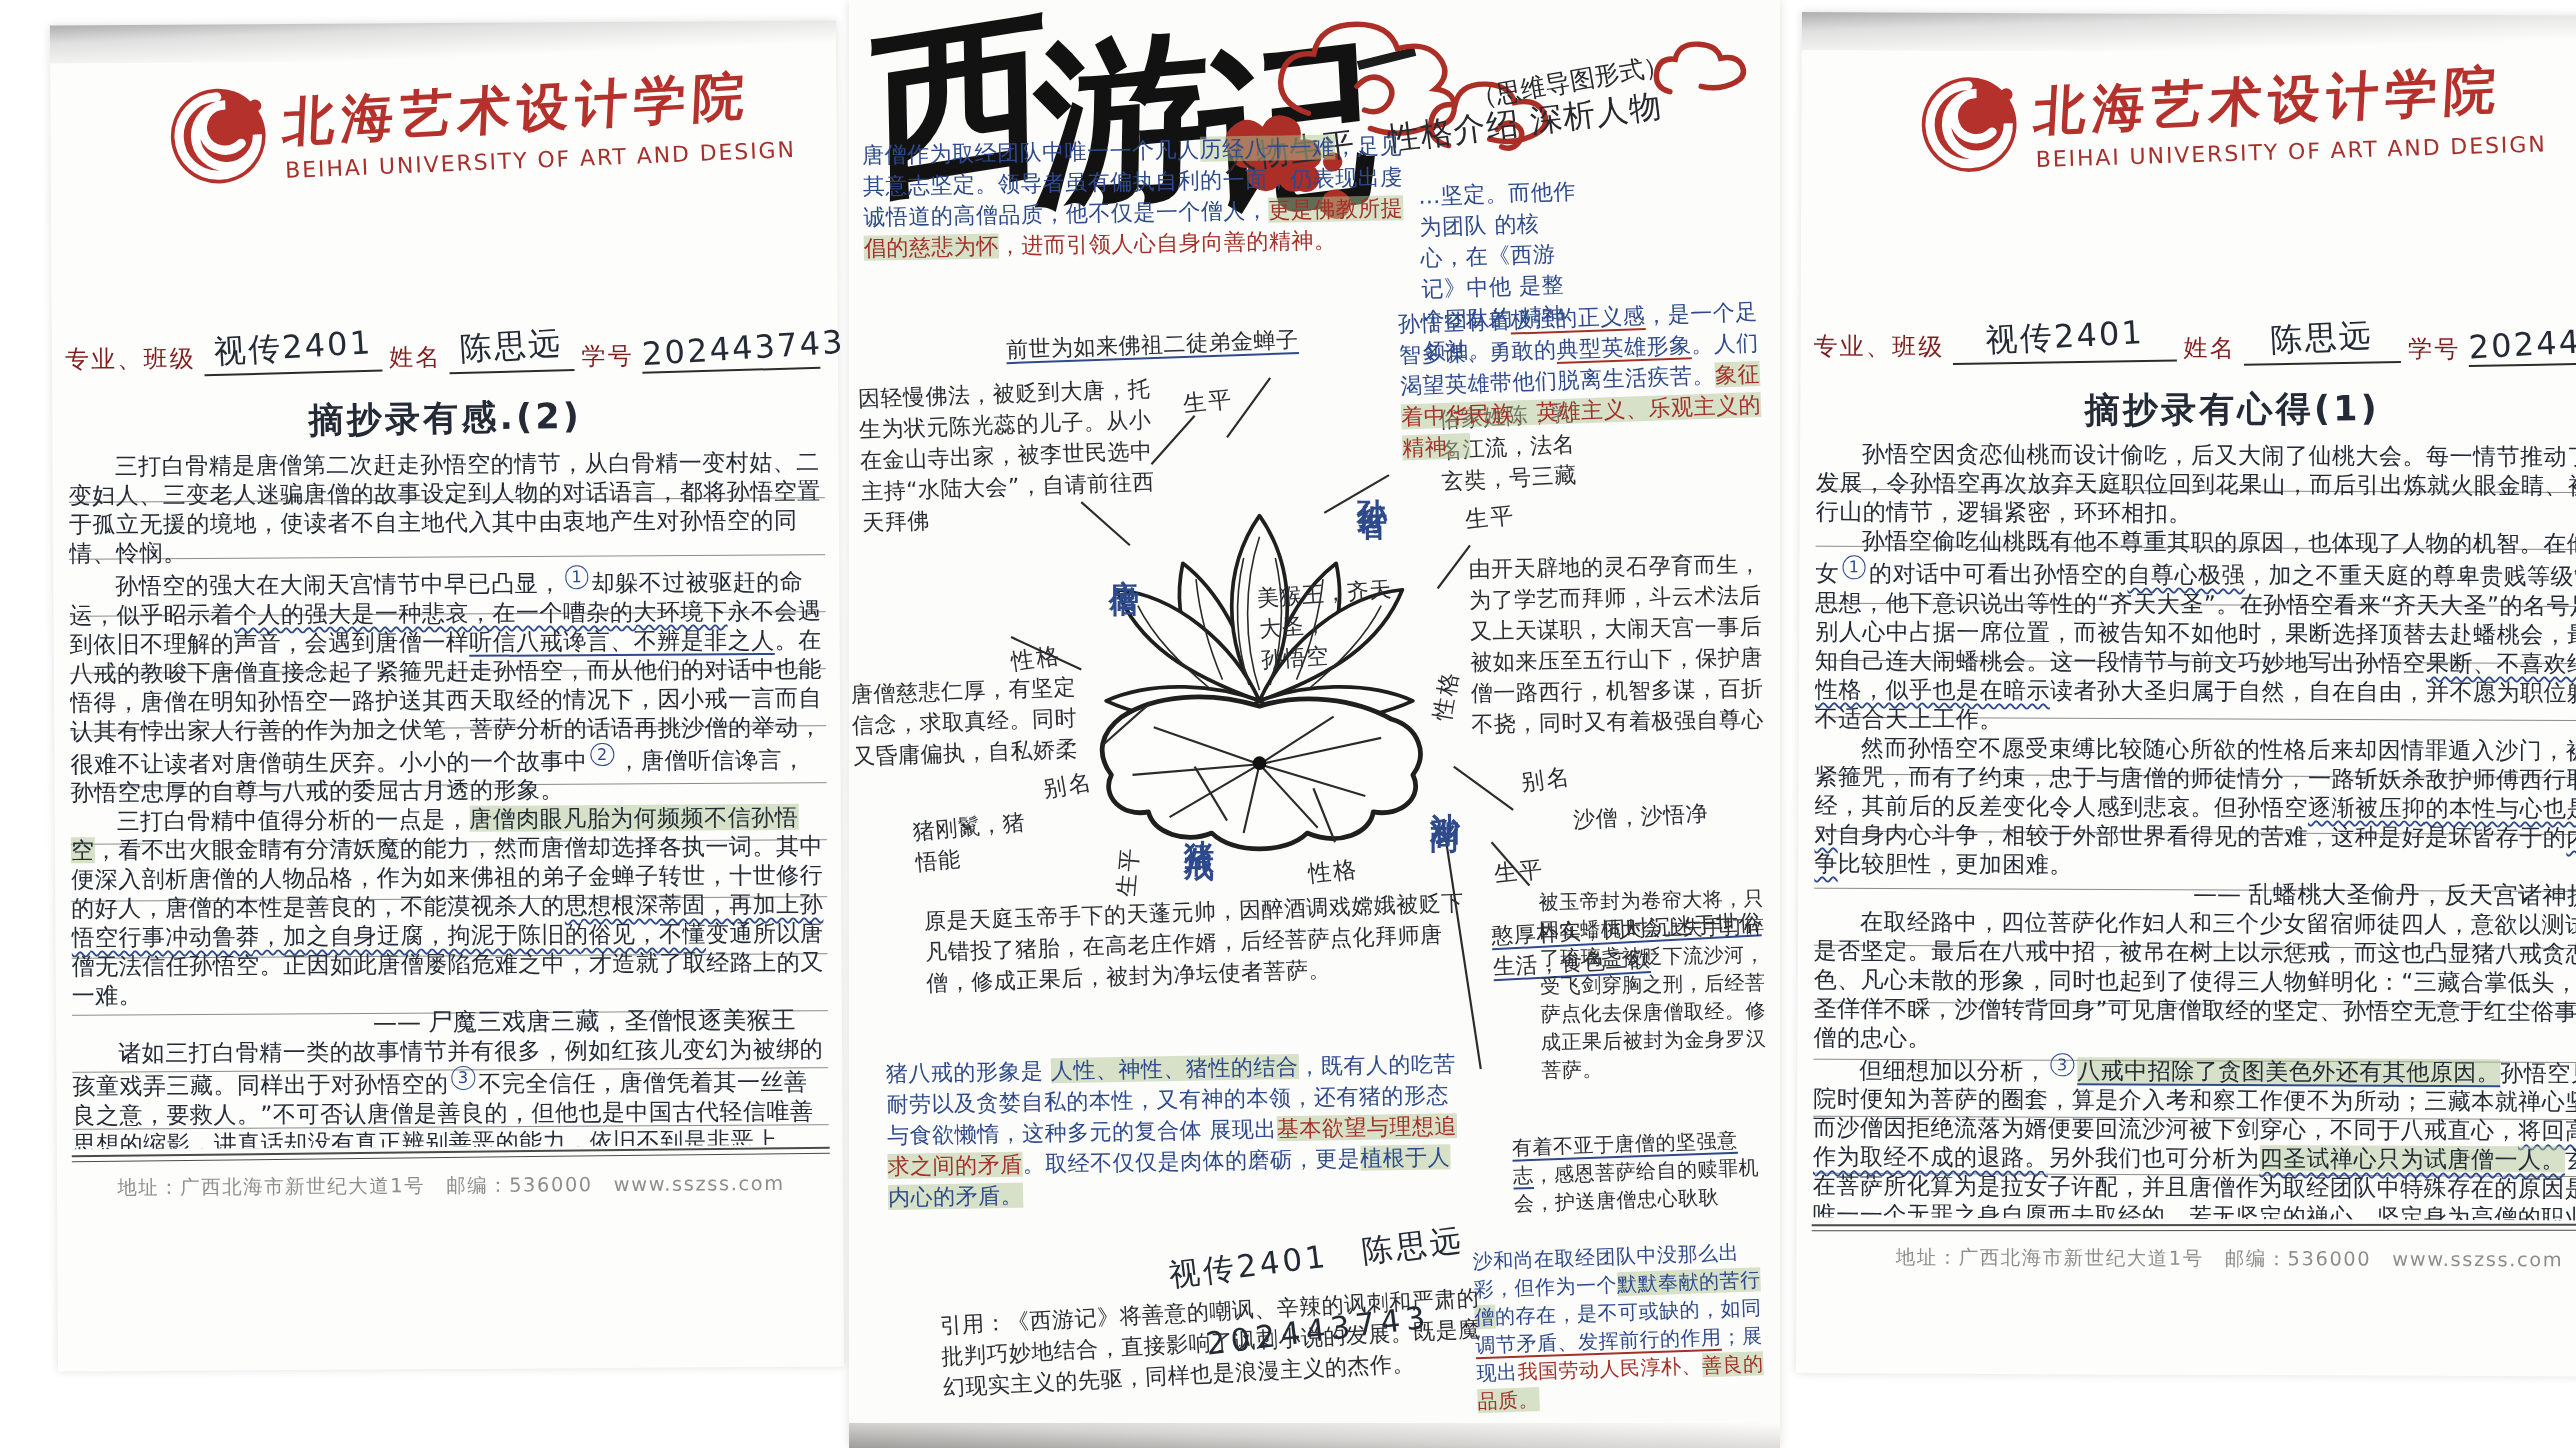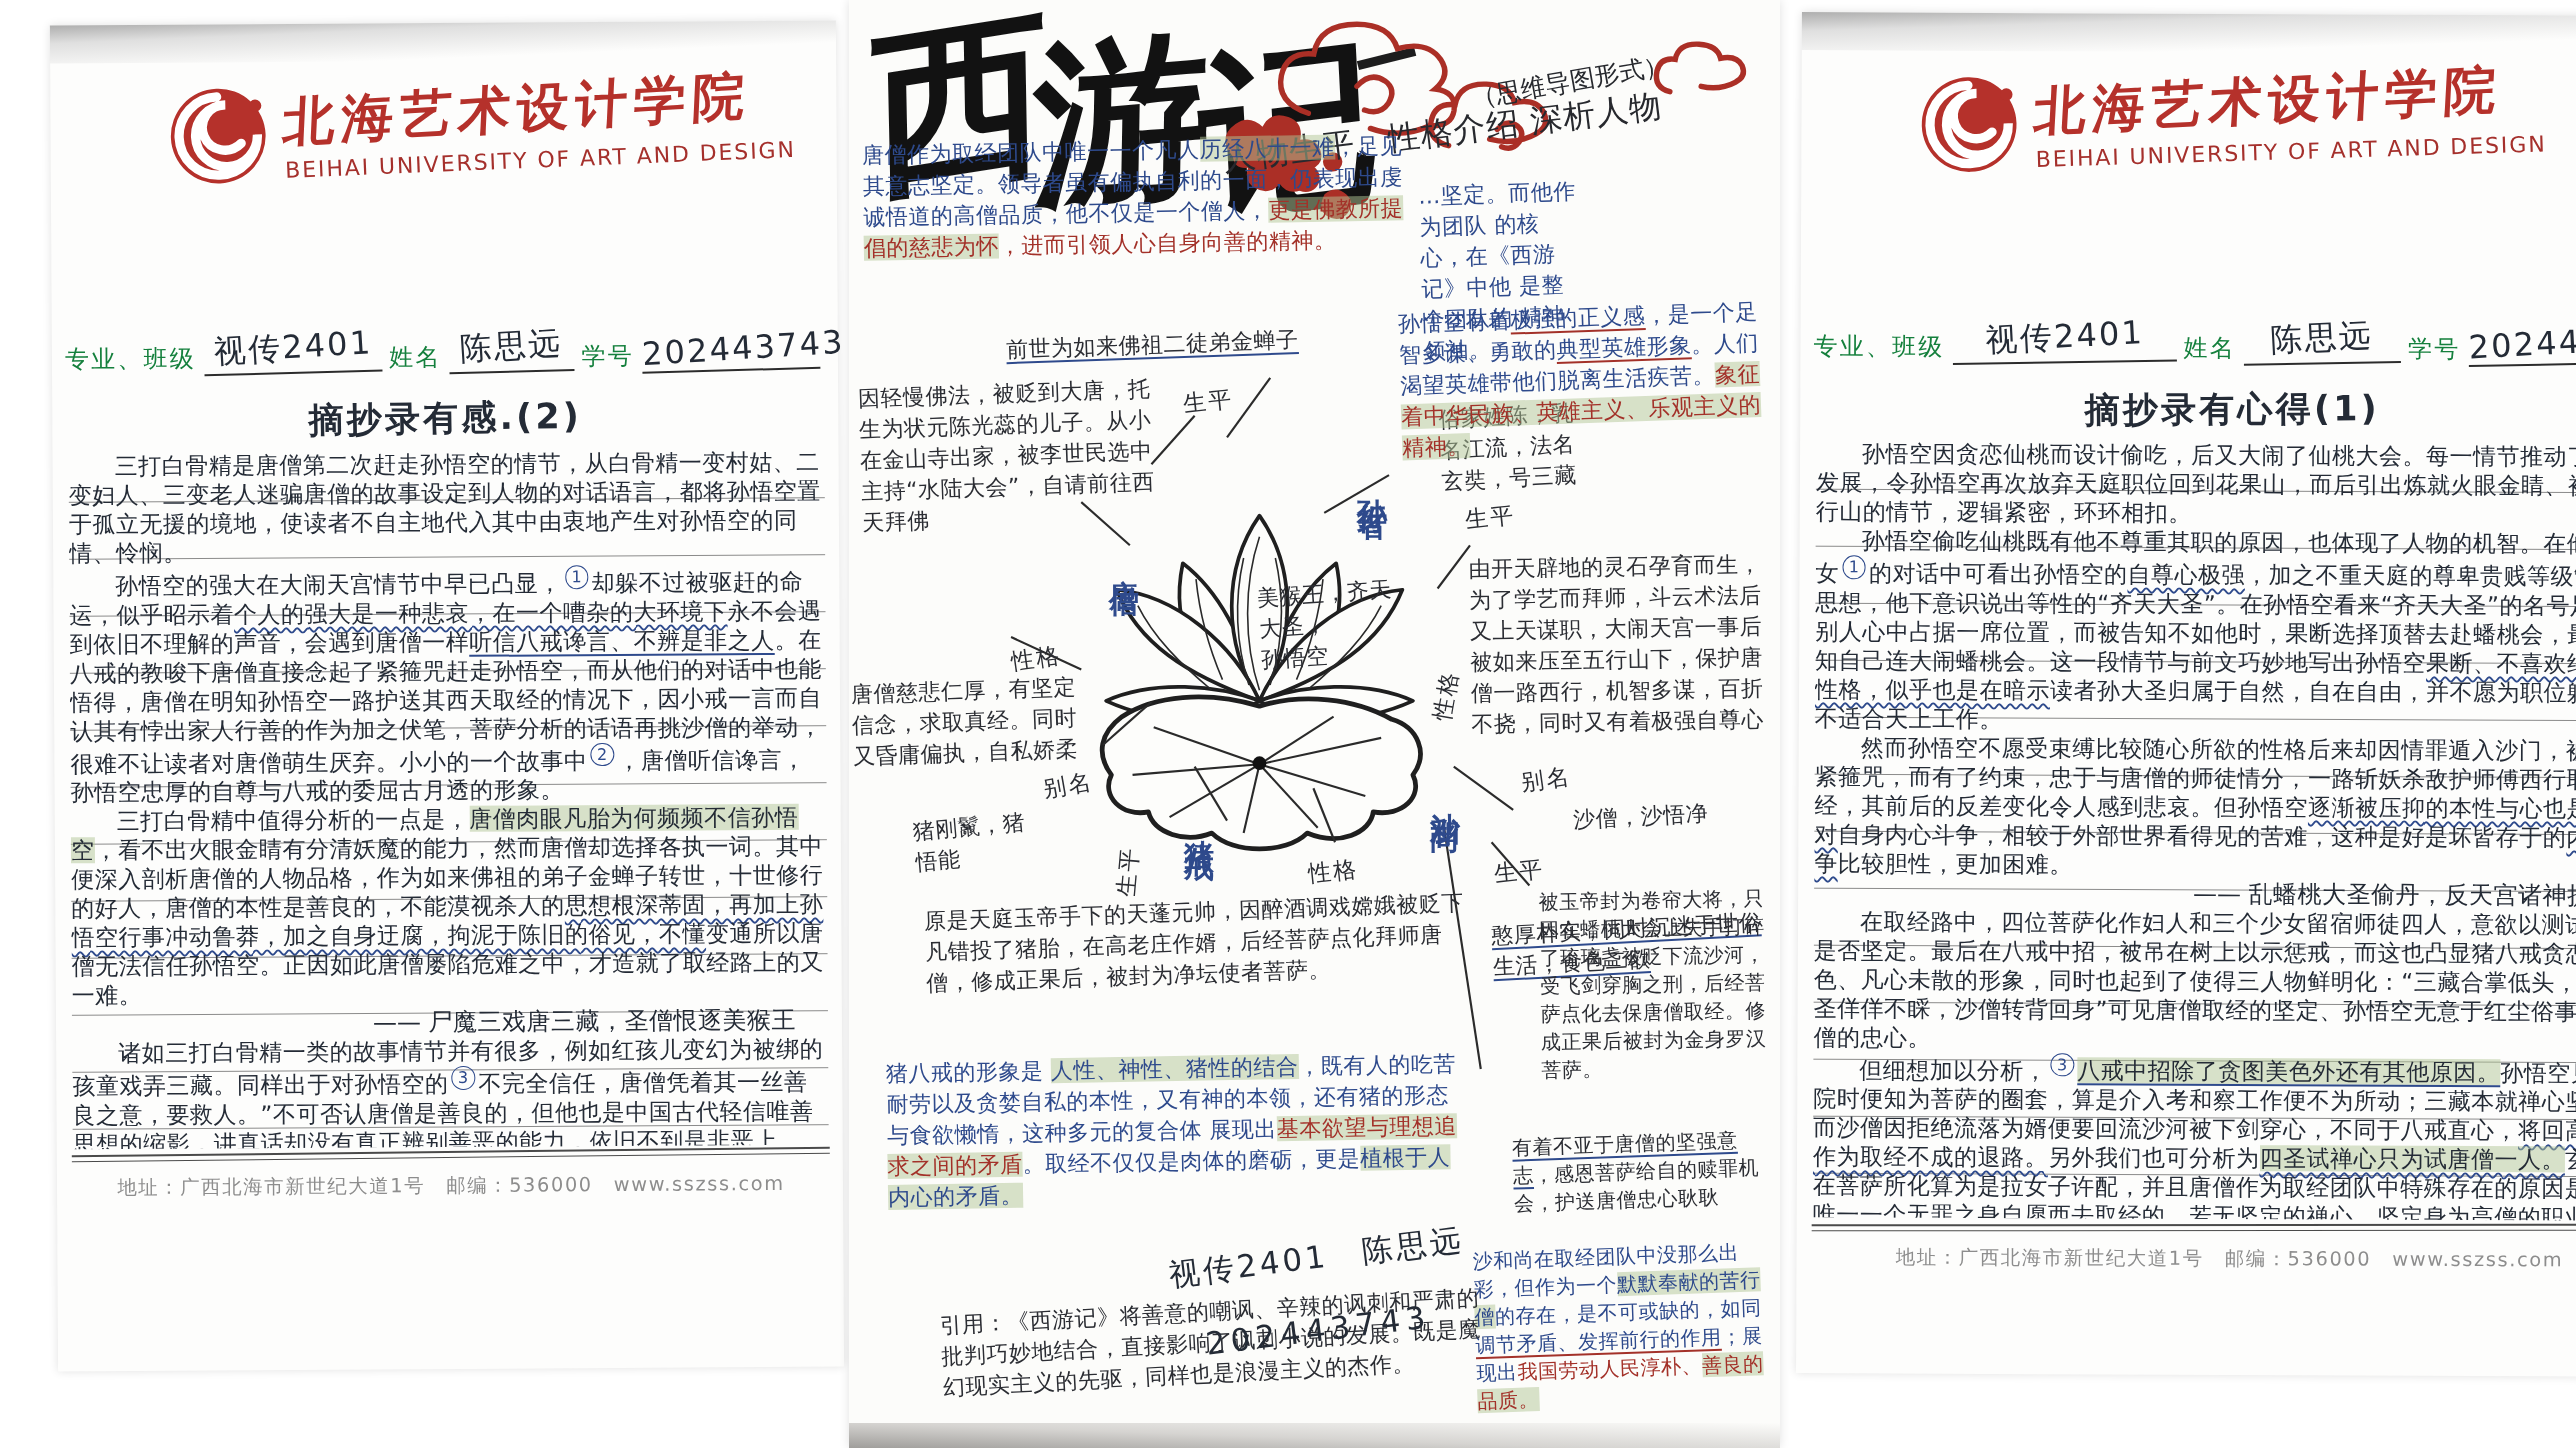--- a/index.html
+++ b/index.html
@@ -13,21 +13,21 @@
   .scan-shadow{position:absolute;left:0;right:0;top:0;height:38px;
      background:linear-gradient(178deg,#9b9b9b 0%,#d8d8d8 28%,rgba(255,255,255,0) 75%);opacity:.8;}
   .scan-bottom{position:absolute;left:0;right:0;bottom:0;height:25px;
      background:linear-gradient(2deg,#8f8d8a 0%,#cfcdca 45%,rgba(255,255,255,0) 100%);opacity:.85;}
   
   .letterhead{position:absolute;left:116px;top:51px;display:flex;align-items:center;gap:14px;transform:rotate(-2deg);}
   .logo{width:103px;height:103px;flex:0 0 auto;}
   .logo-cn{font-size:52px;font-weight:900;color:#b5312b;letter-spacing:6.5px;transform:skewX(-6deg) rotate(-1deg);white-space:nowrap;}
   .logo-en{font-size:22px;color:#a5302c;letter-spacing:1.9px;margin-top:3.2px;white-space:nowrap;}
   .fields{position:absolute;left:13px;right:10.8px;top:302px;display:flex;align-items:flex-end;white-space:nowrap;}
-  .flabel{font-size:24px;color:#15803d;letter-spacing:2.2px;}
+  .flabel{font-size:24px;color:#7f1d1d;letter-spacing:2.2px;}
   .fline{border-bottom:2.2px solid #2c2c2c;display:inline-block;text-align:center;margin:0 7.6px;transform:rotate(-1.2deg);}
   .fline.w1{width:254px;} .fline.w2{width:178px;} .fline.w3{width:178px;}
   .hand{color:#242b36;}
   .fvalue{font-size:32px;letter-spacing:2.2px;transform:rotate(-2deg);display:inline-block;padding-bottom:2.2px;}
   .essay-title{position:absolute;left:0;right:0;top:372px;text-align:center;font-size:35px;font-weight:600;
      letter-spacing:3.2px;margin:0;transform:rotate(-.6deg);}
   
   .body{position:absolute;left:16px;right:14px;top:427px;height:697px;overflow:hidden;
      font-size:23px;line-height:29px;letter-spacing:0.5px;
      background-image:repeating-linear-gradient(180deg,rgba(0,0,0,0) 0 56px,#8a8a8a 56px 57px);

